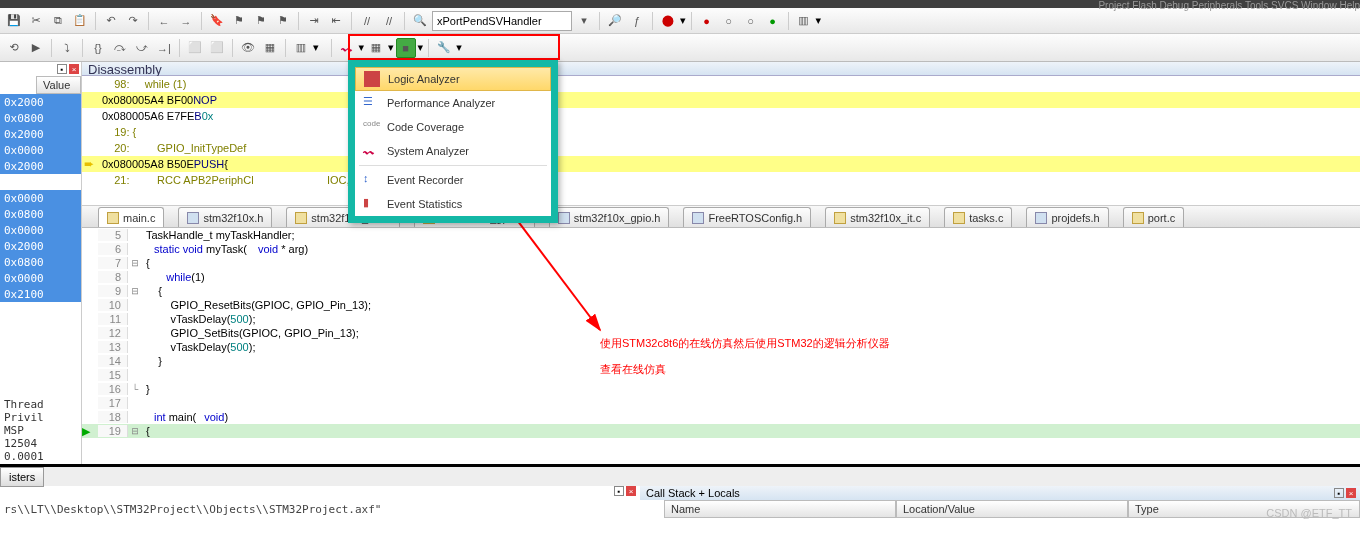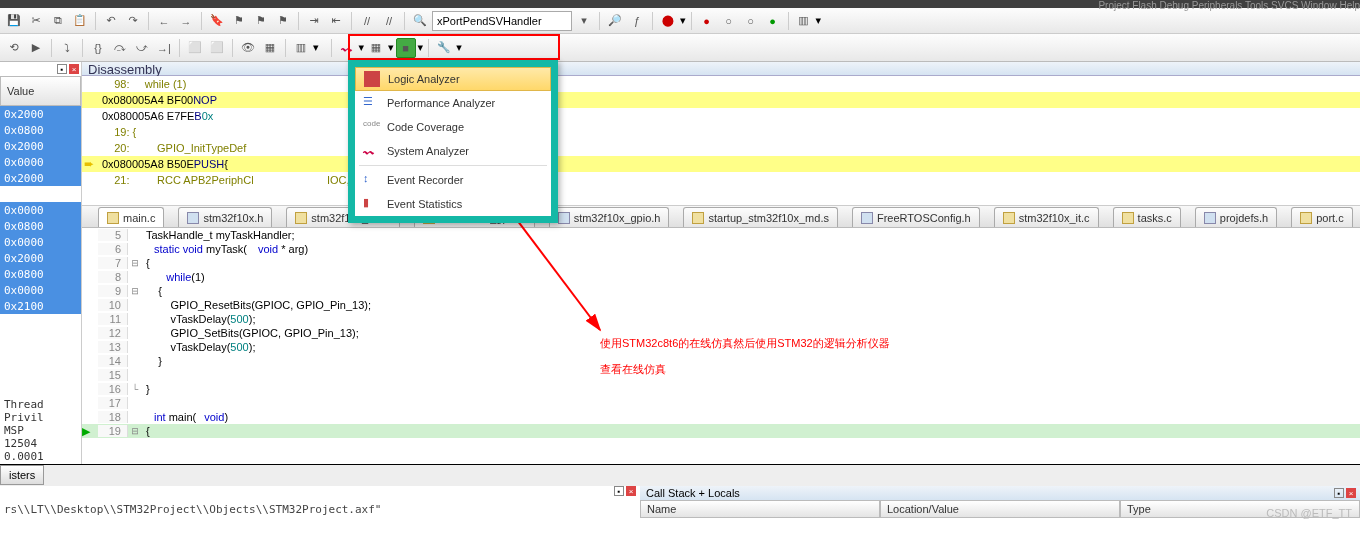--- a/index.html
+++ b/index.html
@@ -18,21 +18,21 @@
 .dropdown-menu { position: absolute; top: 60px; left: 348px; width: 210px; background: #fff; border: 7px solid #14b8a6; box-shadow: 2px 2px 6px rgba(0,0,0,0.3); z-index: 10; }
 .dropdown-item { height: 24px; display: flex; align-items: center; padding: 0 8px; gap: 8px; color: #333; }
 .dropdown-item.hl { background: linear-gradient(#ffe9a8,#ffd86a); border: 1px solid #e0b64a; }
 .dd-icon { width: 16px; height: 16px; display: inline-block; }
 
 .main-row { display: flex; height: 402px; }
 .left-pane { width: 82px; background: #fff; border-right: 1px solid #ccc; display: flex; flex-direction: column; }
 .lp-header { height: 14px; display: flex; align-items: center; justify-content: flex-end; padding-right: 2px; gap: 2px; }
 .pin { width: 10px; height: 10px; border: 1px solid #888; font-size: 8px; display: flex; align-items: center; justify-content: center; }
 .xclose { width: 10px; height: 10px; background: #d44; color: #fff; font-size: 8px; display: flex; align-items: center; justify-content: center; }
-.col-hdr { height: 30px; background: linear-gradient(#fff,#e4e4e4); border: 1px solid #bbb; display: flex; align-items: center; padding-left: 6px; color: #333; }
+.col-hdr { height: 18px; background: linear-gradient(#fff,#e4e4e4); border: 1px solid #bbb; display: flex; align-items: center; padding-left: 6px; color: #333; margin-left: 36px; }
 .addr-cell { height: 16px; background: #4a90e2; color: #fff; font-family: Consolas,monospace; font-size: 11px; padding-left: 4px; display: flex; align-items: center; }
 .lp-foot { margin-top: auto; font-family: Consolas,monospace; font-size: 11px; color: #333; padding: 1px 4px; line-height: 13px; }
 
 .right-pane { flex: 1; display: flex; flex-direction: column; }
 .dis-title { height: 14px; background: linear-gradient(#eef3f9,#d6e4f2); border-bottom: 1px solid #aac; padding-left: 6px; font-size: 13px; color: #335; }
 .dis-body { height: 130px; background: #fff; font-family: Consolas,monospace; font-size: 12px; overflow: hidden; border-bottom: 1px solid #ccc; position: relative; }
 .dis-line { height: 16px; display: flex; align-items: center; white-space: pre; padding-left: 20px; }
 .dis-line.hl-yellow-full { background: #ffff88; width: 100%; }
 .dis-line.hl-yellow { background: #ffff88; }
 .dis-arrow { position: absolute; left: 2px; color: #e8c000; font-size: 12px; }
@@ -52,21 +52,21 @@
 .ln-num { width: 30px; text-align: right; color: #888; padding-right: 6px; background: #f8f8f8; border-right: 1px solid #ddd; }
 .ln-fold { width: 14px; color: #888; text-align: center; font-size: 9px; }
 .ln-txt { white-space: pre; padding-left: 4px; }
 .kw { color: #0000cc; margin-left: 8px; }
 .num { color: #008080; }
 
 .annot { position: absolute; top: 330px; left: 600px; color: red; font-size: 18px; line-height: 26px; z-index: 20; pointer-events: none; }
 .bl-tab { padding: 0 8px; height: 20px; background: linear-gradient(#fff,#ddd); border: 1px solid #999; display: flex; align-items: center; font-size: 11px; }
 .br-panel { flex: 1; }
 .br-title { height: 14px; background: linear-gradient(#eef3f9,#d6e4f2); padding-left: 6px; font-size: 11px; display: flex; align-items: center; gap: 38px; }
-.br-hdr { height: 18px; display: flex; }
+.br-hdr { height: 18px; display: flex; margin-left: 24px; }
 .br-col { flex: 1; background: linear-gradient(#fff,#e4e4e4); border: 1px solid #bbb; padding-left: 6px; font-size: 11px; display: flex; align-items: center; color: #333; }
 .path-line { height: 18px; font-family: Consolas,monospace; font-size: 11px; padding-left: 4px; color: #444; display: flex; align-items: center; }
 .watermark { position: absolute; right: 8px; bottom: 16px; color: #bbb; font-size: 11px; z-index: 30; }
 
 svg.arrow-svg { position: absolute; top: 60px; left: 350px; z-index: 8; pointer-events: none; }
 </style>
 </head>
 <body>
 
 <div class="menu-bar">Project  Flash  Debug  Peripherals  Tools  SVCS  Window  Help</div>
@@ -228,24 +228,20 @@
         </div>
         <div class="tab">
           <span class="tab-ic"></span>
           <span>stm32f10x_gpio.c</span>
         </div>
         <div class="tab">
           <span class="tab-ic h"></span>
           <span>stm32f10x_gpio.h</span>
         </div>
         <div class="tab">
-          <span class="tab-ic"></span>
-          <span>startup_stm32f10x_md.s</span>
-        </div>
-        <div class="tab">
           <span class="tab-ic h"></span>
           <span>FreeRTOSConfig.h</span>
         </div>
         <div class="tab">
           <span class="tab-ic"></span>
           <span>stm32f10x_it.c</span>
         </div>
         <div class="tab">
           <span class="tab-ic"></span>
           <span>tasks.c</span>
@@ -354,21 +350,21 @@
         </div>
       </div>
   </div>
 </div>
 
 <div class="annot">
   <div>使用STM32c8t6的在线仿真然后使用STM32的逻辑分析仪器</div>
   <div>查看在线仿真</div>
 </div>
 
-<div style="display:flex;align-items:flex-start;border-top:1px solid #000000;height:22px;background:#eee">
+<div style="display:flex;align-items:flex-start;border-top:3px solid #000000;height:22px;background:#eee">
   <div class="bl-tab">isters</div>
 </div>
 <div style="display:flex;height:40px">
   <div style="width:640px">
     <div style="height:14px;display:flex;justify-content:flex-end;padding-right:4px;gap:2px">
       <span class="pin">▪</span>
       <span class="xclose">×</span>
     </div>
     <div class="path-line">rs\\LT\\Desktop\\STM32Project\\Objects\\STM32Project.axf"</div>
   </div>

